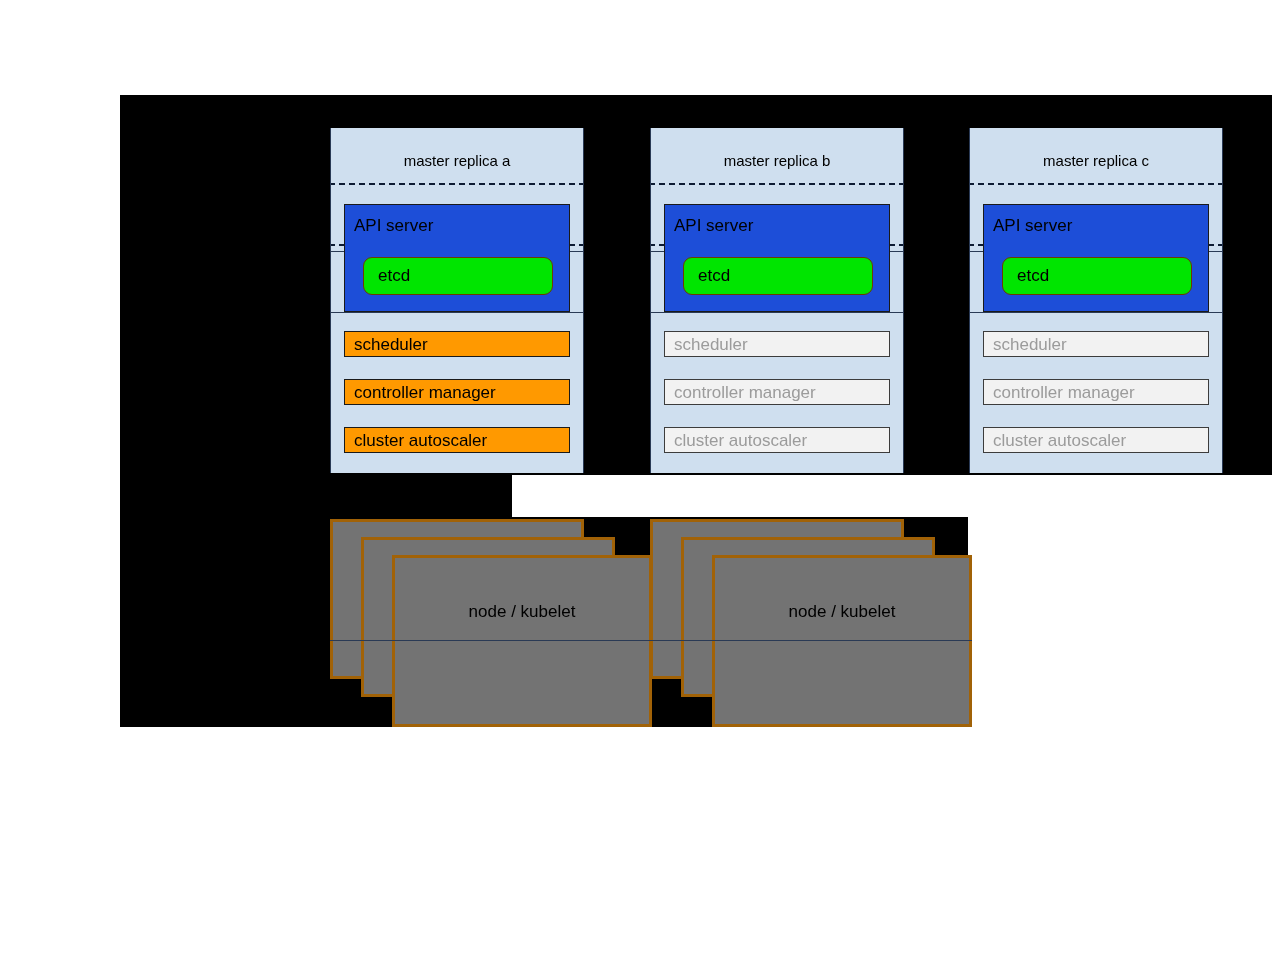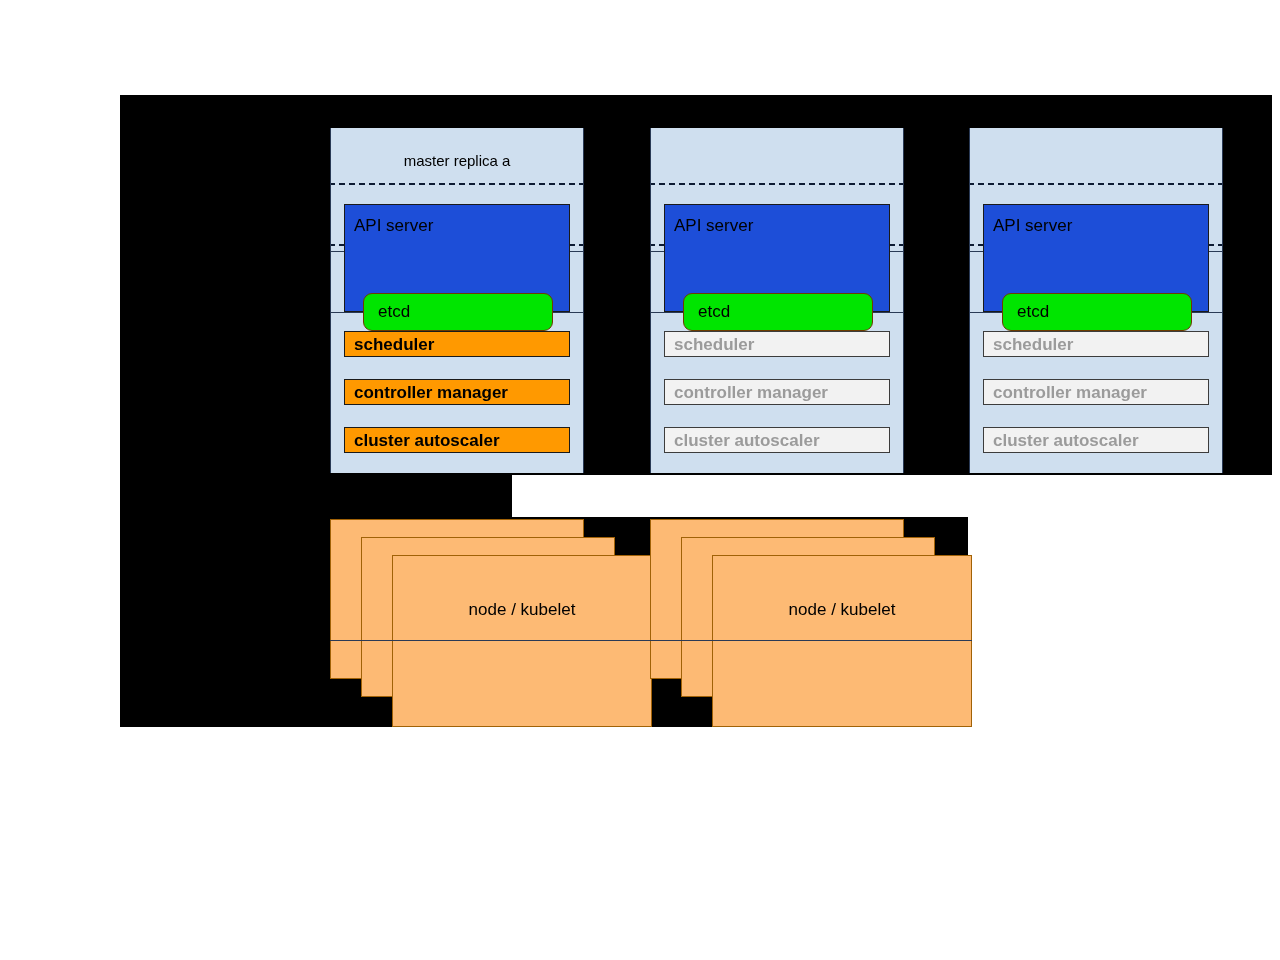--- a/index.html
+++ b/index.html
@@ -60,21 +60,20 @@
   .comp {
     position: absolute;
     box-sizing: border-box;
     border: 1px solid #1a1a1a;
     font-size: 17px;
     line-height: 1;
     display: flex;
     align-items: center;
     padding-left: 9px;
     white-space: nowrap;
-    font-weight: bold;
   }
   .comp.active {
     background: #ff9900;
     color: #000000;
   }
   .comp.inactive {
     background: #f2f2f2;
     color: #9b9b9b;
     border-color: #3c3c3c;
   }
@@ -98,29 +97,28 @@
     box-sizing: border-box;
     background: #00e500;
     border: 1px solid #6b3b00;
     border-radius: 9px;
     display: flex;
     align-items: center;
     padding-left: 14px;
     font-size: 17px;
     color: #000000;
     white-space: nowrap;
-    margin-top: 36px;
   }
 
   
   .node-layer {
     position: absolute;
     box-sizing: border-box;
-    background: #fdba74;
-    border: 1px solid #a16207;
+    background: #737373;
+    border: 3px solid #a16207;
   }
   .node-label {
     position: absolute;
     left: 0; right: 0;
     text-align: center;
     font-size: 17px;
     color: #000000;
     white-space: nowrap;
   }
   .cross-line {
@@ -147,34 +145,36 @@
   </div>
   <div class="apiserver" style="left:344px; top:204px; width:226px; height:108px;">
     <div class="apiserver-label" style="top:11px;">API server</div>
     <div class="etcd" style="left:18px; top:52px; width:190px; height:38px;">etcd</div>
   </div>
   <div class="comp active" style="left:344px; top:331px; width:226px; height:26px;">scheduler</div>
   <div class="comp active" style="left:344px; top:379px; width:226px; height:26px;">controller manager</div>
   <div class="comp active" style="left:344px; top:427px; width:226px; height:26px;">cluster autoscaler</div>
 
   <div class="abs replica" style="left:650px; top:128px; width:254px; height:345px;">
+    <div class="replica-title" style="top:24px;">master replica b</div>
     <div class="dash-line" style="top:55px;"></div>
     <div class="dash-line" style="top:116px;"></div>
     <div class="solid-line" style="top:123px;"></div>
     <div class="solid-line" style="top:184px;"></div>
   </div>
   <div class="apiserver" style="left:664px; top:204px; width:226px; height:108px;">
     <div class="apiserver-label" style="top:11px;">API server</div>
     <div class="etcd" style="left:18px; top:52px; width:190px; height:38px;">etcd</div>
   </div>
   <div class="comp inactive" style="left:664px; top:331px; width:226px; height:26px;">scheduler</div>
   <div class="comp inactive" style="left:664px; top:379px; width:226px; height:26px;">controller manager</div>
   <div class="comp inactive" style="left:664px; top:427px; width:226px; height:26px;">cluster autoscaler</div>
 
   <div class="abs replica" style="left:969px; top:128px; width:254px; height:345px;">
+    <div class="replica-title" style="top:24px;">master replica c</div>
     <div class="dash-line" style="top:55px;"></div>
     <div class="dash-line" style="top:116px;"></div>
     <div class="solid-line" style="top:123px;"></div>
     <div class="solid-line" style="top:184px;"></div>
   </div>
   <div class="apiserver" style="left:983px; top:204px; width:226px; height:108px;">
     <div class="apiserver-label" style="top:11px;">API server</div>
     <div class="etcd" style="left:18px; top:52px; width:190px; height:38px;">etcd</div>
   </div>
   <div class="comp inactive" style="left:983px; top:331px; width:226px; height:26px;">scheduler</div>

